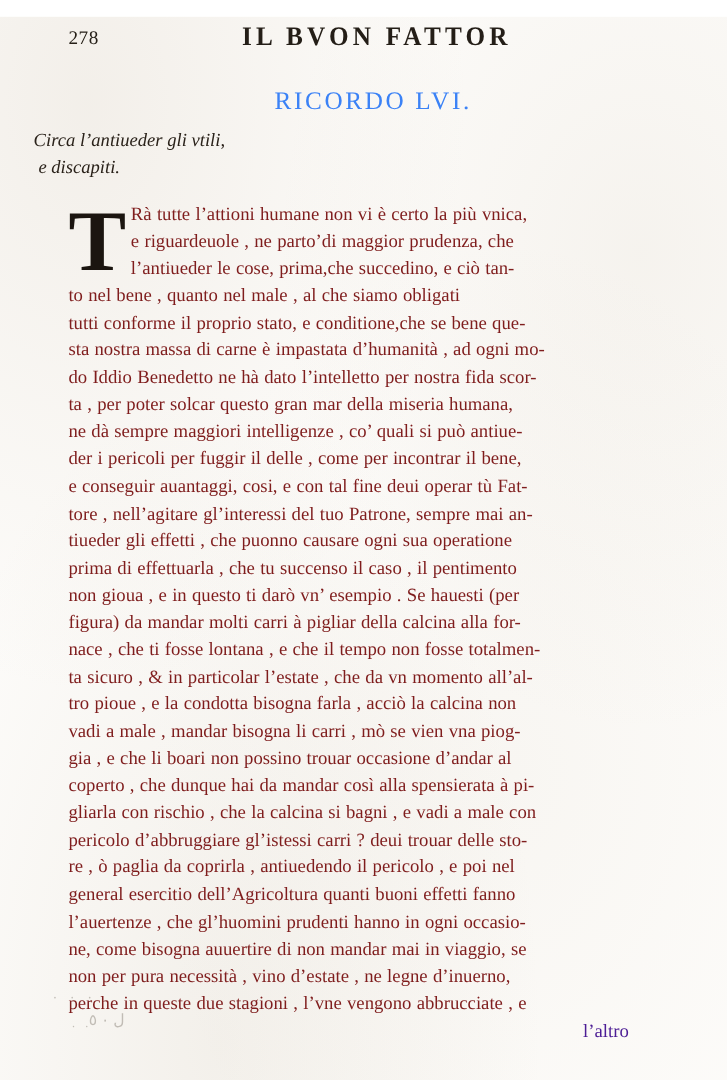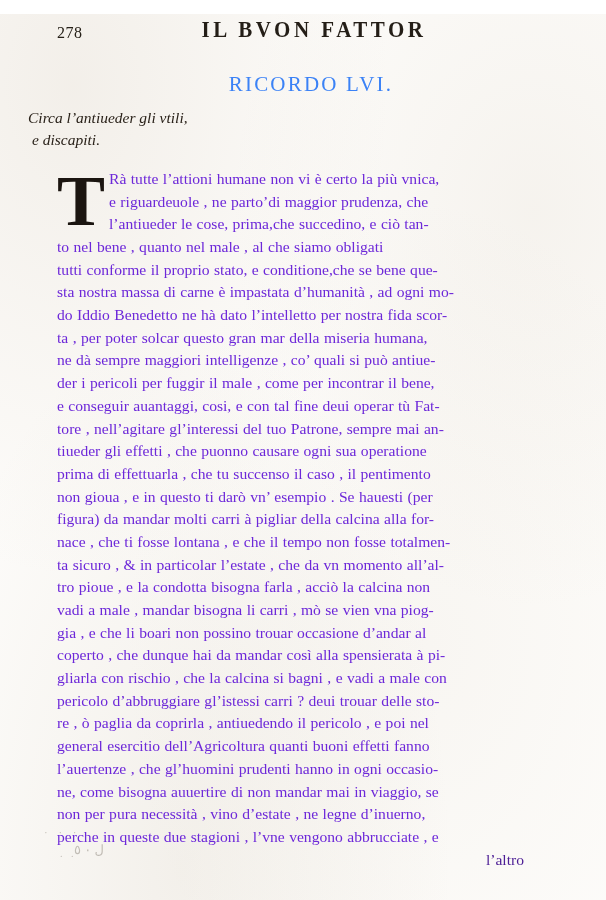--- a/index.html
+++ b/index.html
@@ -103,21 +103,21 @@
     margin: 4px 4px 0 0;
     color: #1b1510;
     font-family: "Liberation Serif", serif;
   }
   p.para {
     margin: 0;
     font-size: 15.6px;
     line-height: 1.455;
     text-align: justify;
     text-justify: inter-word;
-    color: #6d28d9;
+    color: #7f1d1d;
     word-spacing: 0.5px;
   }
   p.para .ln {
     display: block;
     white-space: nowrap;
   }
   .tail {
     text-align: right;
     font-size: 15.6px;
     margin: 0 48px 0 0;
@@ -163,21 +163,21 @@
       <p class="para">
         <span class="ln">Rà tutte l’attioni humane non vi è certo la più vnica,</span>
         <span class="ln">e riguardeuole , ne parto’di maggior prudenza, che</span>
         <span class="ln">l’antiueder le cose, prima,che succedino, e ciò tan-</span>
         <span class="ln">to nel bene , quanto nel male , al che siamo obligati</span>
         <span class="ln">tutti conforme il proprio stato, e conditione,che se bene que-</span>
         <span class="ln">sta nostra massa di carne è impastata d’humanità , ad ogni mo-</span>
         <span class="ln">do Iddio Benedetto ne hà dato l’intelletto per nostra fida scor-</span>
         <span class="ln">ta , per poter solcar questo gran mar della miseria humana,</span>
         <span class="ln">ne dà sempre maggiori intelligenze , co’ quali si può antiue-</span>
-        <span class="ln">der i pericoli per fuggir il male , come per incontrar il bene,</span>
+        <span class="ln">der i pericoli per fuggir il delle , come per incontrar il bene,</span>
         <span class="ln">e conseguir auantaggi, cosi, e con tal fine deui operar tù Fat-</span>
         <span class="ln">tore , nell’agitare gl’interessi del tuo Patrone, sempre mai an-</span>
         <span class="ln">tiueder gli effetti , che puonno causare ogni sua operatione</span>
         <span class="ln">prima di effettuarla , che tu succenso il caso , il pentimento</span>
         <span class="ln">non gioua , e in questo ti darò vn’ esempio . Se hauesti (per</span>
         <span class="ln">figura) da mandar molti carri à pigliar della calcina alla for-</span>
         <span class="ln">nace , che ti fosse lontana , e che il tempo non fosse totalmen-</span>
         <span class="ln">ta sicuro , &amp; in particolar l’estate , che da vn momento all’al-</span>
         <span class="ln">tro pioue , e la condotta bisogna farla , acciò la calcina non</span>
         <span class="ln">vadi a male , mandar bisogna li carri , mò se vien vna piog-</span>

